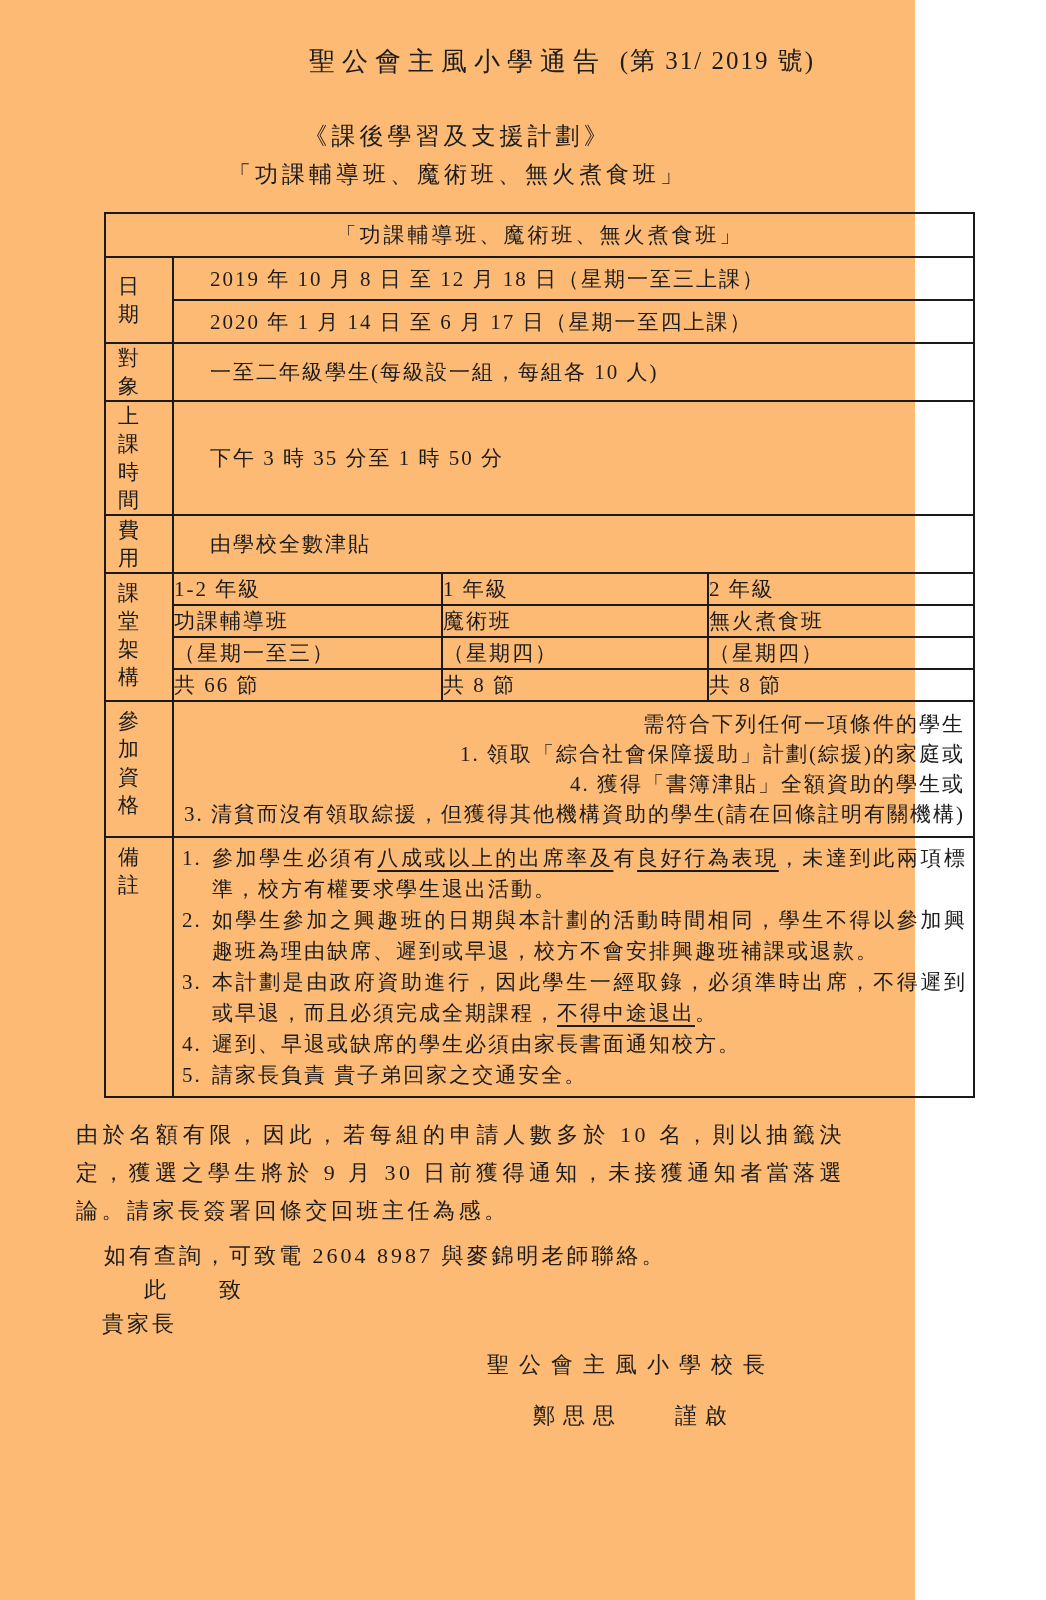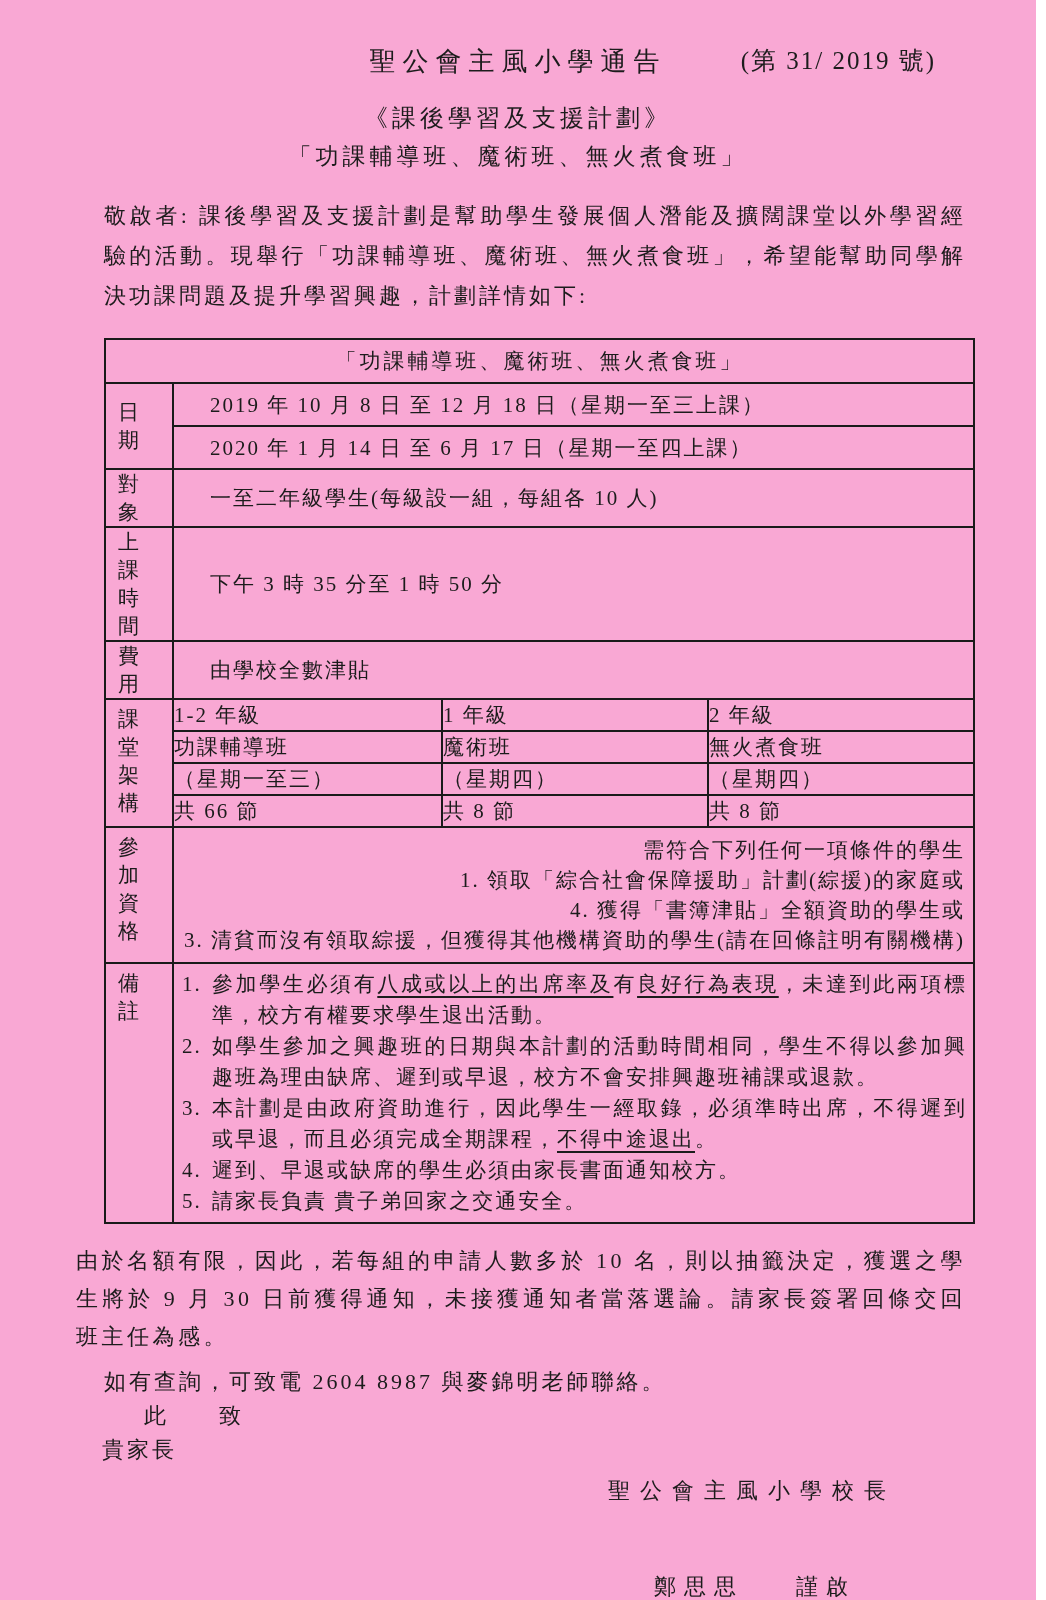--- a/index.html
+++ b/index.html
@@ -3,27 +3,27 @@
 <meta charset="utf-8">
 <style>
   * { margin: 0; padding: 0; box-sizing: border-box; }
   html, body { background: #ffffff; }
   body {
     width: 1046px; height: 1600px;
     font-family: "Liberation Serif", "DejaVu Serif", serif;
     color: #1c1c1c;
     overflow: hidden;
   }
-  .sheet { position: relative; width: 1036px; height: 1600px; background: #f9a8d4; }
+  .sheet { position: relative; width: 915px; height: 1600px; background: #fdba74; }
 
   
   .header-line { position: relative; padding-top: 44px; text-align: center; height: 78px; }
   .doc-title { font-size: 26px; letter-spacing: 7px; }
   .notice-no { position: absolute; right: 100px; top: 44px; font-size: 25px; letter-spacing: 2px; }
-  .subtitle1 { text-align: center; margin-top: 24px; font-size: 24px; letter-spacing: 4px; }
+  .subtitle1 { text-align: center; margin-top: 42px; font-size: 24px; letter-spacing: 4px; }
   .subtitle2 { text-align: center; margin-top: 7px; font-size: 23px; letter-spacing: 4px; }
 
   
   .intro {
     margin: 24px 70px 0 104px;
     font-size: 22px; line-height: 40px;
     letter-spacing: 3px;
     text-align: justify;
   }
 
@@ -61,39 +61,38 @@
     letter-spacing: 3.5px; text-align: justify;
   }
   .contact-para { margin: 10px 70px 0 104px; font-size: 22px; line-height: 32px; letter-spacing: 3px; }
   .salute { margin: 2px 70px 0 144px; font-size: 22px; line-height: 32px; letter-spacing: 3px; }
   .recipient { margin: 2px 70px 0 102px; font-size: 22px; line-height: 32px; letter-spacing: 3px; }
   .principal-title {
     margin: 10px 140px 0 0; text-align: right;
     font-size: 22px; letter-spacing: 10px; line-height: 30px;
   }
   .sign-line {
-    margin: 66px 180px 0 0;
+    margin: 21px 180px 0 0;
     display: flex; justify-content: flex-end; gap: 52px;
     font-size: 22px; letter-spacing: 8px; line-height: 30px;
   }
 </style>
 </head>
 <body>
 
 <div class="sheet">
 
   <div class="header-line">
     <span class="doc-title">聖公會主風小學通告</span>
     <span class="notice-no">(第 31/ 2019 號)</span>
   </div>
 
   <div class="subtitle1">《課後學習及支援計劃》</div>
   <div class="subtitle2">「功課輔導班、魔術班、無火煮食班」</div>
 
-  <p class="intro">敬啟者: 課後學習及支援計劃是幫助學生發展個人潛能及擴闊課堂以外學習經驗的活動。現舉行「功課輔導班、魔術班、無火煮食班」，希望能幫助同學解決功課問題及提升學習興趣，計劃詳情如下:</p>
 
   <table class="plan">
     <colgroup>
       <col style="width:115px">
       <col style="width:254px">
       <col style="width:251px">
       <col style="width:251px">
     </colgroup>
     <tbody>
         <tr>

